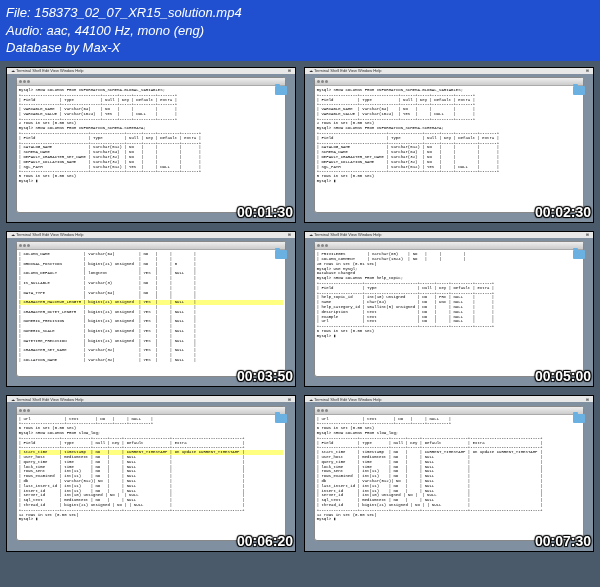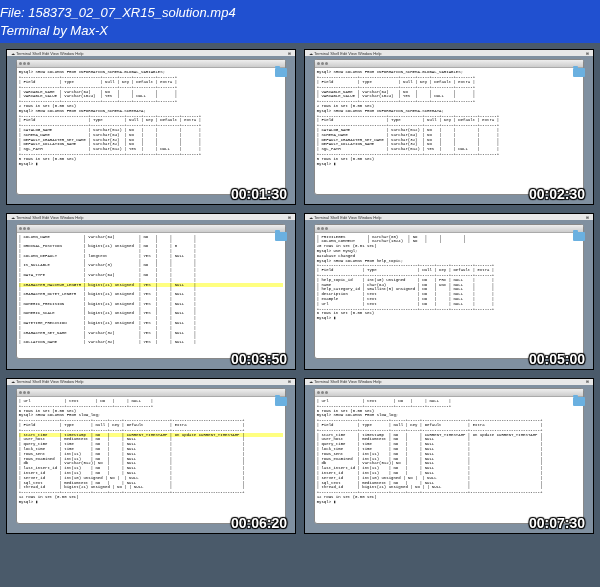--- a/index.html
+++ b/index.html
@@ -1,38 +1,39 @@
 <!DOCTYPE html>
 <html><head>
 <meta charset="utf-8">
 <style>
 * { margin: 0; padding: 0; box-sizing: border-box; }
 body { width: 600px; height: 587px; background: #4a5a6a; font-family: Arial, sans-serif; overflow: hidden; }
-.header { background: #2050d0; color: #fff; padding: 4px 0; font-size: 13px; font-style: italic; line-height: 1.35; }
+.header { background: #2050d0; color: #fff; padding: 4px 6px; font-size: 13px; font-style: italic; line-height: 1.35; }
 .header div { white-space: nowrap; }
 .grid { display: grid; grid-template-columns: 1fr 1fr; grid-template-rows: 1fr 1fr 1fr; gap: 8px; padding: 6px; height: 497px; }
 .thumb { position: relative; background: #8090a0; border: 1px solid #000; display: flex; align-items: center; justify-content: center; overflow: hidden; }
 .window { background: #fff; width: 94%; height: 88%; border: 1px solid #888; border-radius: 3px; display: flex; flex-direction: column; font-family: "Courier New", monospace; font-size: 4px; line-height: 1.2; color: #000; }
 .titlebar { background: linear-gradient(#eee, #ccc); height: 8px; border-bottom: 1px solid #aaa; display: flex; align-items: center; padding: 0 2px; gap: 1px; }
 .tb-dot { width: 3px; height: 3px; border-radius: 50%; background: #888; }
 .term { flex: 1; padding: 2px; white-space: pre; overflow: hidden; }
 .term div { white-space: pre; }
 .highlight { background: #ffff80; }
-.ts { position: absolute; bottom: 2px; right: 8px; color: #fff; font-size: 14px; font-weight: bold; text-shadow: 1px 1px 1px #000, -1px -1px 1px #000, 1px -1px 1px #000, -1px 1px 1px #000; font-family: Arial; }
+.ts { position: absolute; bottom: 2px; right: 2px; color: #fff; font-size: 14px; font-weight: bold; text-shadow: 1px 1px 1px #000, -1px -1px 1px #000, 1px -1px 1px #000, -1px 1px 1px #000; font-family: Arial; }
 .folder { position: absolute; top: 18px; right: 8px; width: 12px; height: 9px; background: #6ab0e0; border-radius: 1px; }
 .folder::before { content: ""; position: absolute; top: -2px; left: 0; width: 5px; height: 2px; background: #6ab0e0; border-radius: 1px 1px 0 0; }
 .menubar { position: absolute; top: 0; left: 0; right: 0; height: 6px; background: #e8e8e8; font-size: 4px; color: #333; padding: 0 4px; display: flex; gap: 4px; align-items: center; }
 .menubar span:last-child { margin-left: auto; }
 </style>
 </head>
 <body>
 
 <div class="header">
   <div>File: 158373_02_07_XR15_solution.mp4</div>
-  <div>Terminal by Max-X</div>
+  <div>Audio: aac, 44100 Hz, mono (eng)</div>
+  <div>Database by Max-X</div>
 </div>
 
 <div class="grid">
     <div class="thumb">
       <div class="menubar">
         <span>☁ Terminal Shell Edit View Window Help</span>
         <span>⊞</span>
       </div>
       <div class="folder"></div>
       <div class="window">

